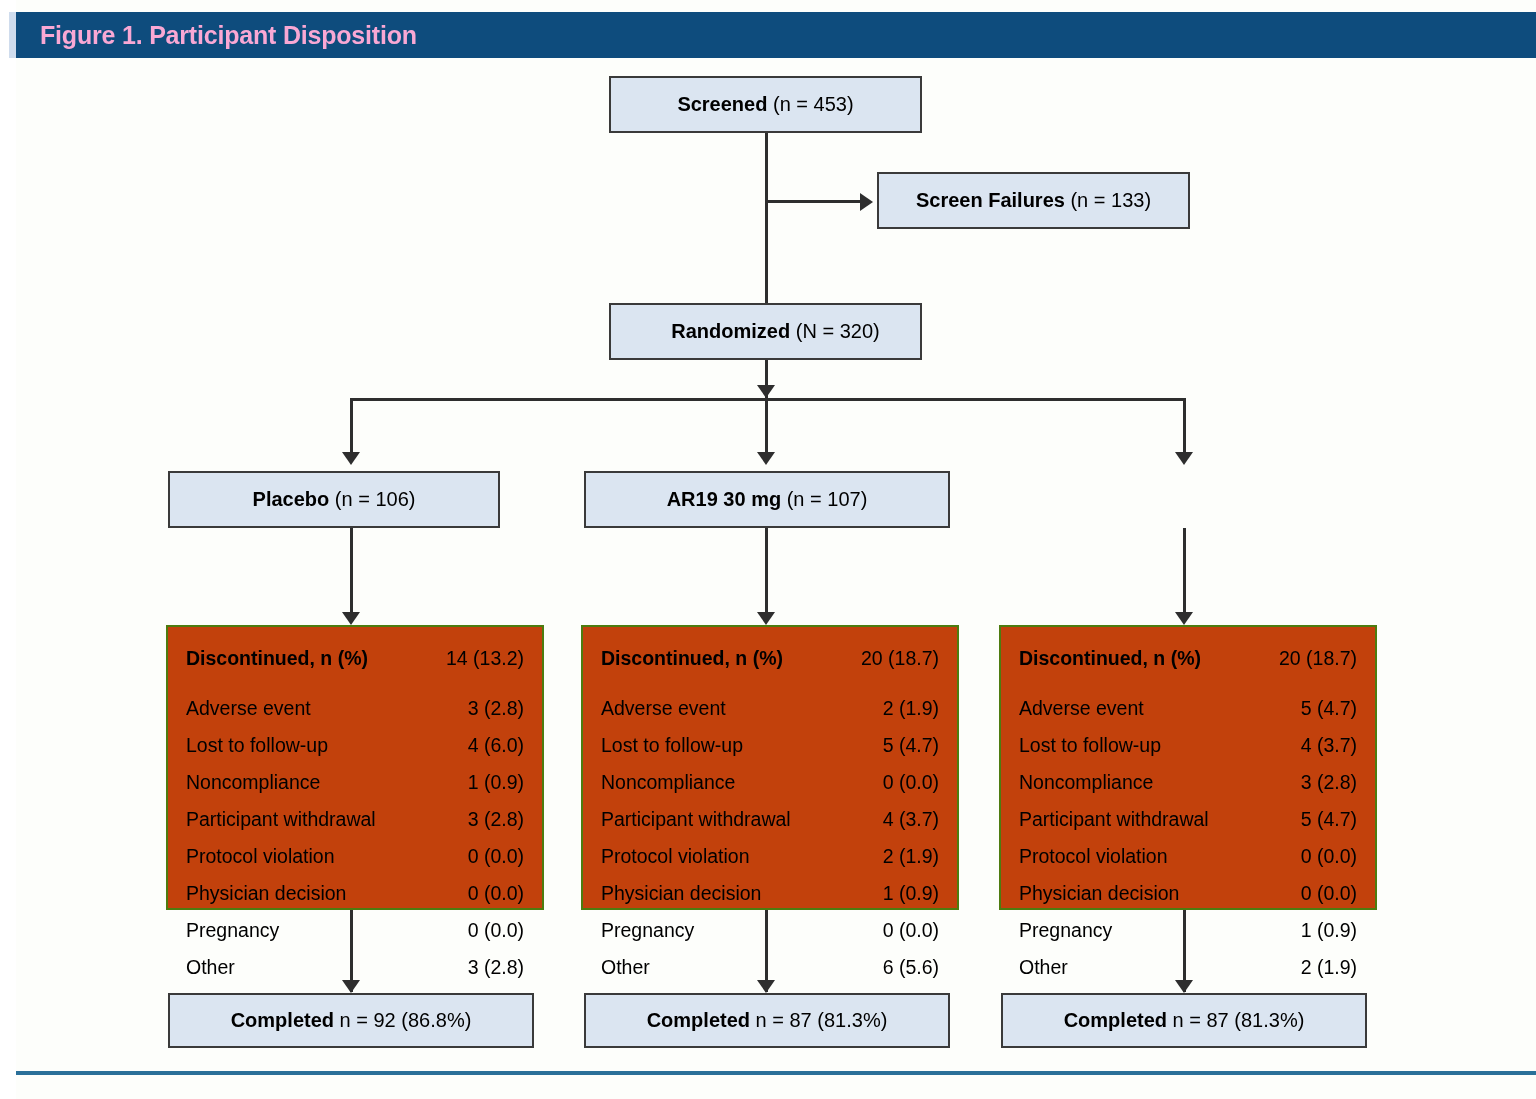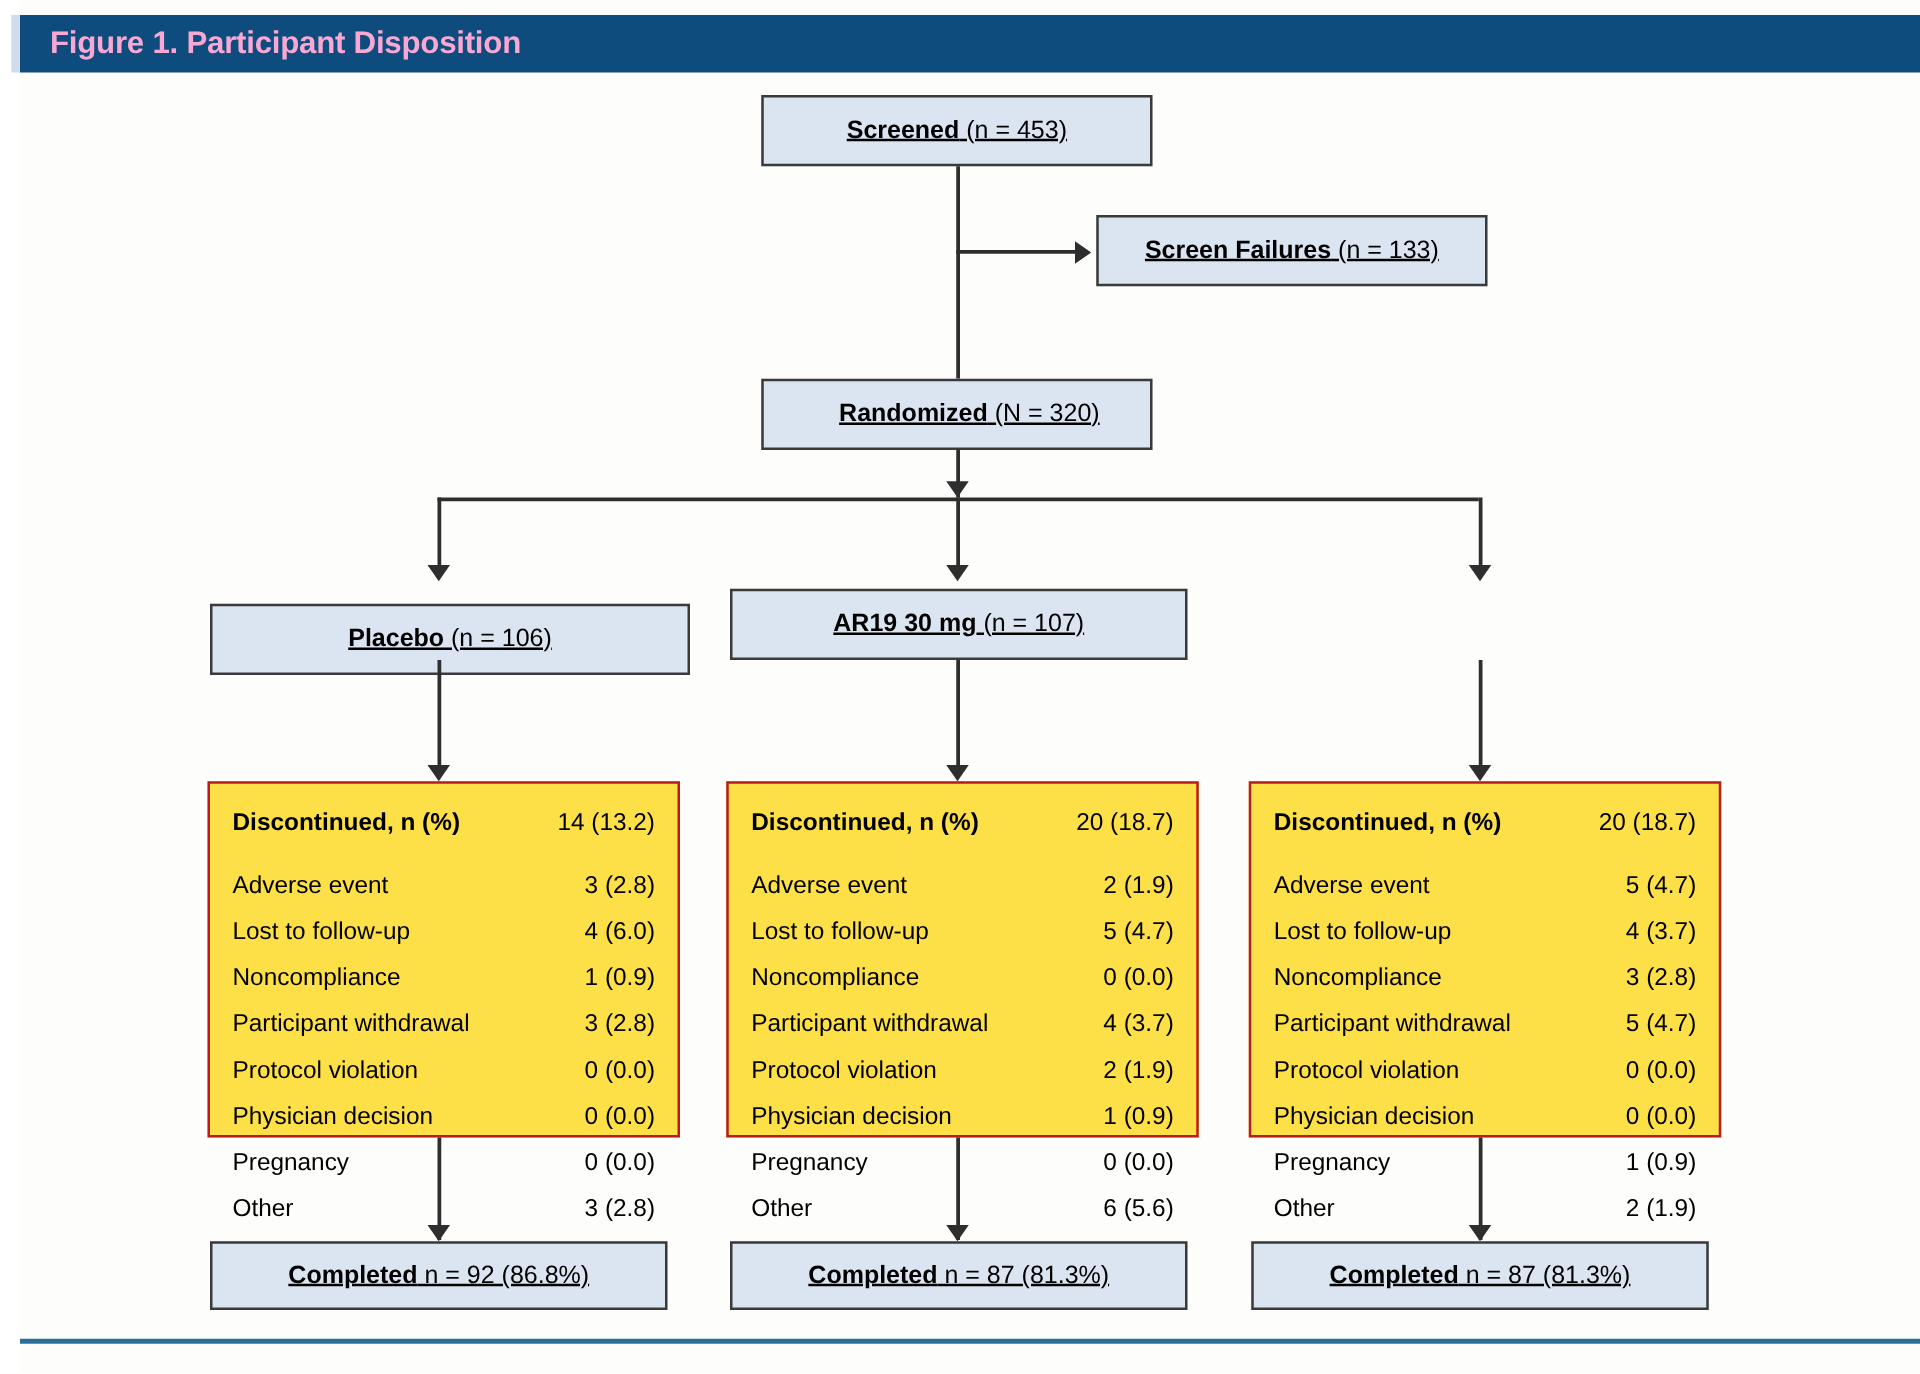--- a/index.html
+++ b/index.html
@@ -76,32 +76,31 @@
     border: 2px solid #3a3a3a;
     display: flex;
     align-items: center;
     justify-content: center;
     text-align: center;
   }
   .node .label {
     font-size: 20px;
     color: #000000;
     white-space: nowrap;
-    text-decoration: underline;
   }
   .node .label b {
     font-weight: bold;
   }
 
   
   .detail-box {
     position: absolute;
     box-sizing: border-box;
-    background: #fde047;
-    border: 2px solid #b91c1c;
+    background: #c2410c;
+    border: 2px solid #4d7c0f;
     padding: 20px 18px 18px 18px;
   }
   .detail-head {
     display: flex;
     justify-content: space-between;
     align-items: baseline;
     font-size: 19.5px;
     font-weight: bold;
     color: #000000;
     margin-bottom: 14px;
@@ -185,21 +184,21 @@
 
   <div class="vline" style="left:350px; top:398px; height:60px;"></div>
   <div class="arrow-down" style="left:342px; top:452px;"></div>
 
   <div class="vline" style="left:765px; top:398px; height:60px;"></div>
   <div class="arrow-down" style="left:757px; top:452px;"></div>
 
   <div class="vline" style="left:1183px; top:398px; height:60px;"></div>
   <div class="arrow-down" style="left:1175px; top:452px;"></div>
 
-  <div class="node" style="left:168px; top:471px; width:384px; height:57px;margin-top:12px;">
+  <div class="node" style="left:168px; top:471px; width:332px; height:57px;">
     <span class="label"><b>Placebo</b><span> (n = 106)</span></span>
   </div>
 
   <div class="vline" style="left:350px; top:528px; height:90px;"></div>
   <div class="arrow-down" style="left:342px; top:612px;"></div>
 
   <div class="detail-box" style="left:166px; top:625px; width:378px; height:285px;">
     <div class="detail-head">
       <span>Discontinued, n (%)</span>
       <span class="hv">14 (13.2)</span>

